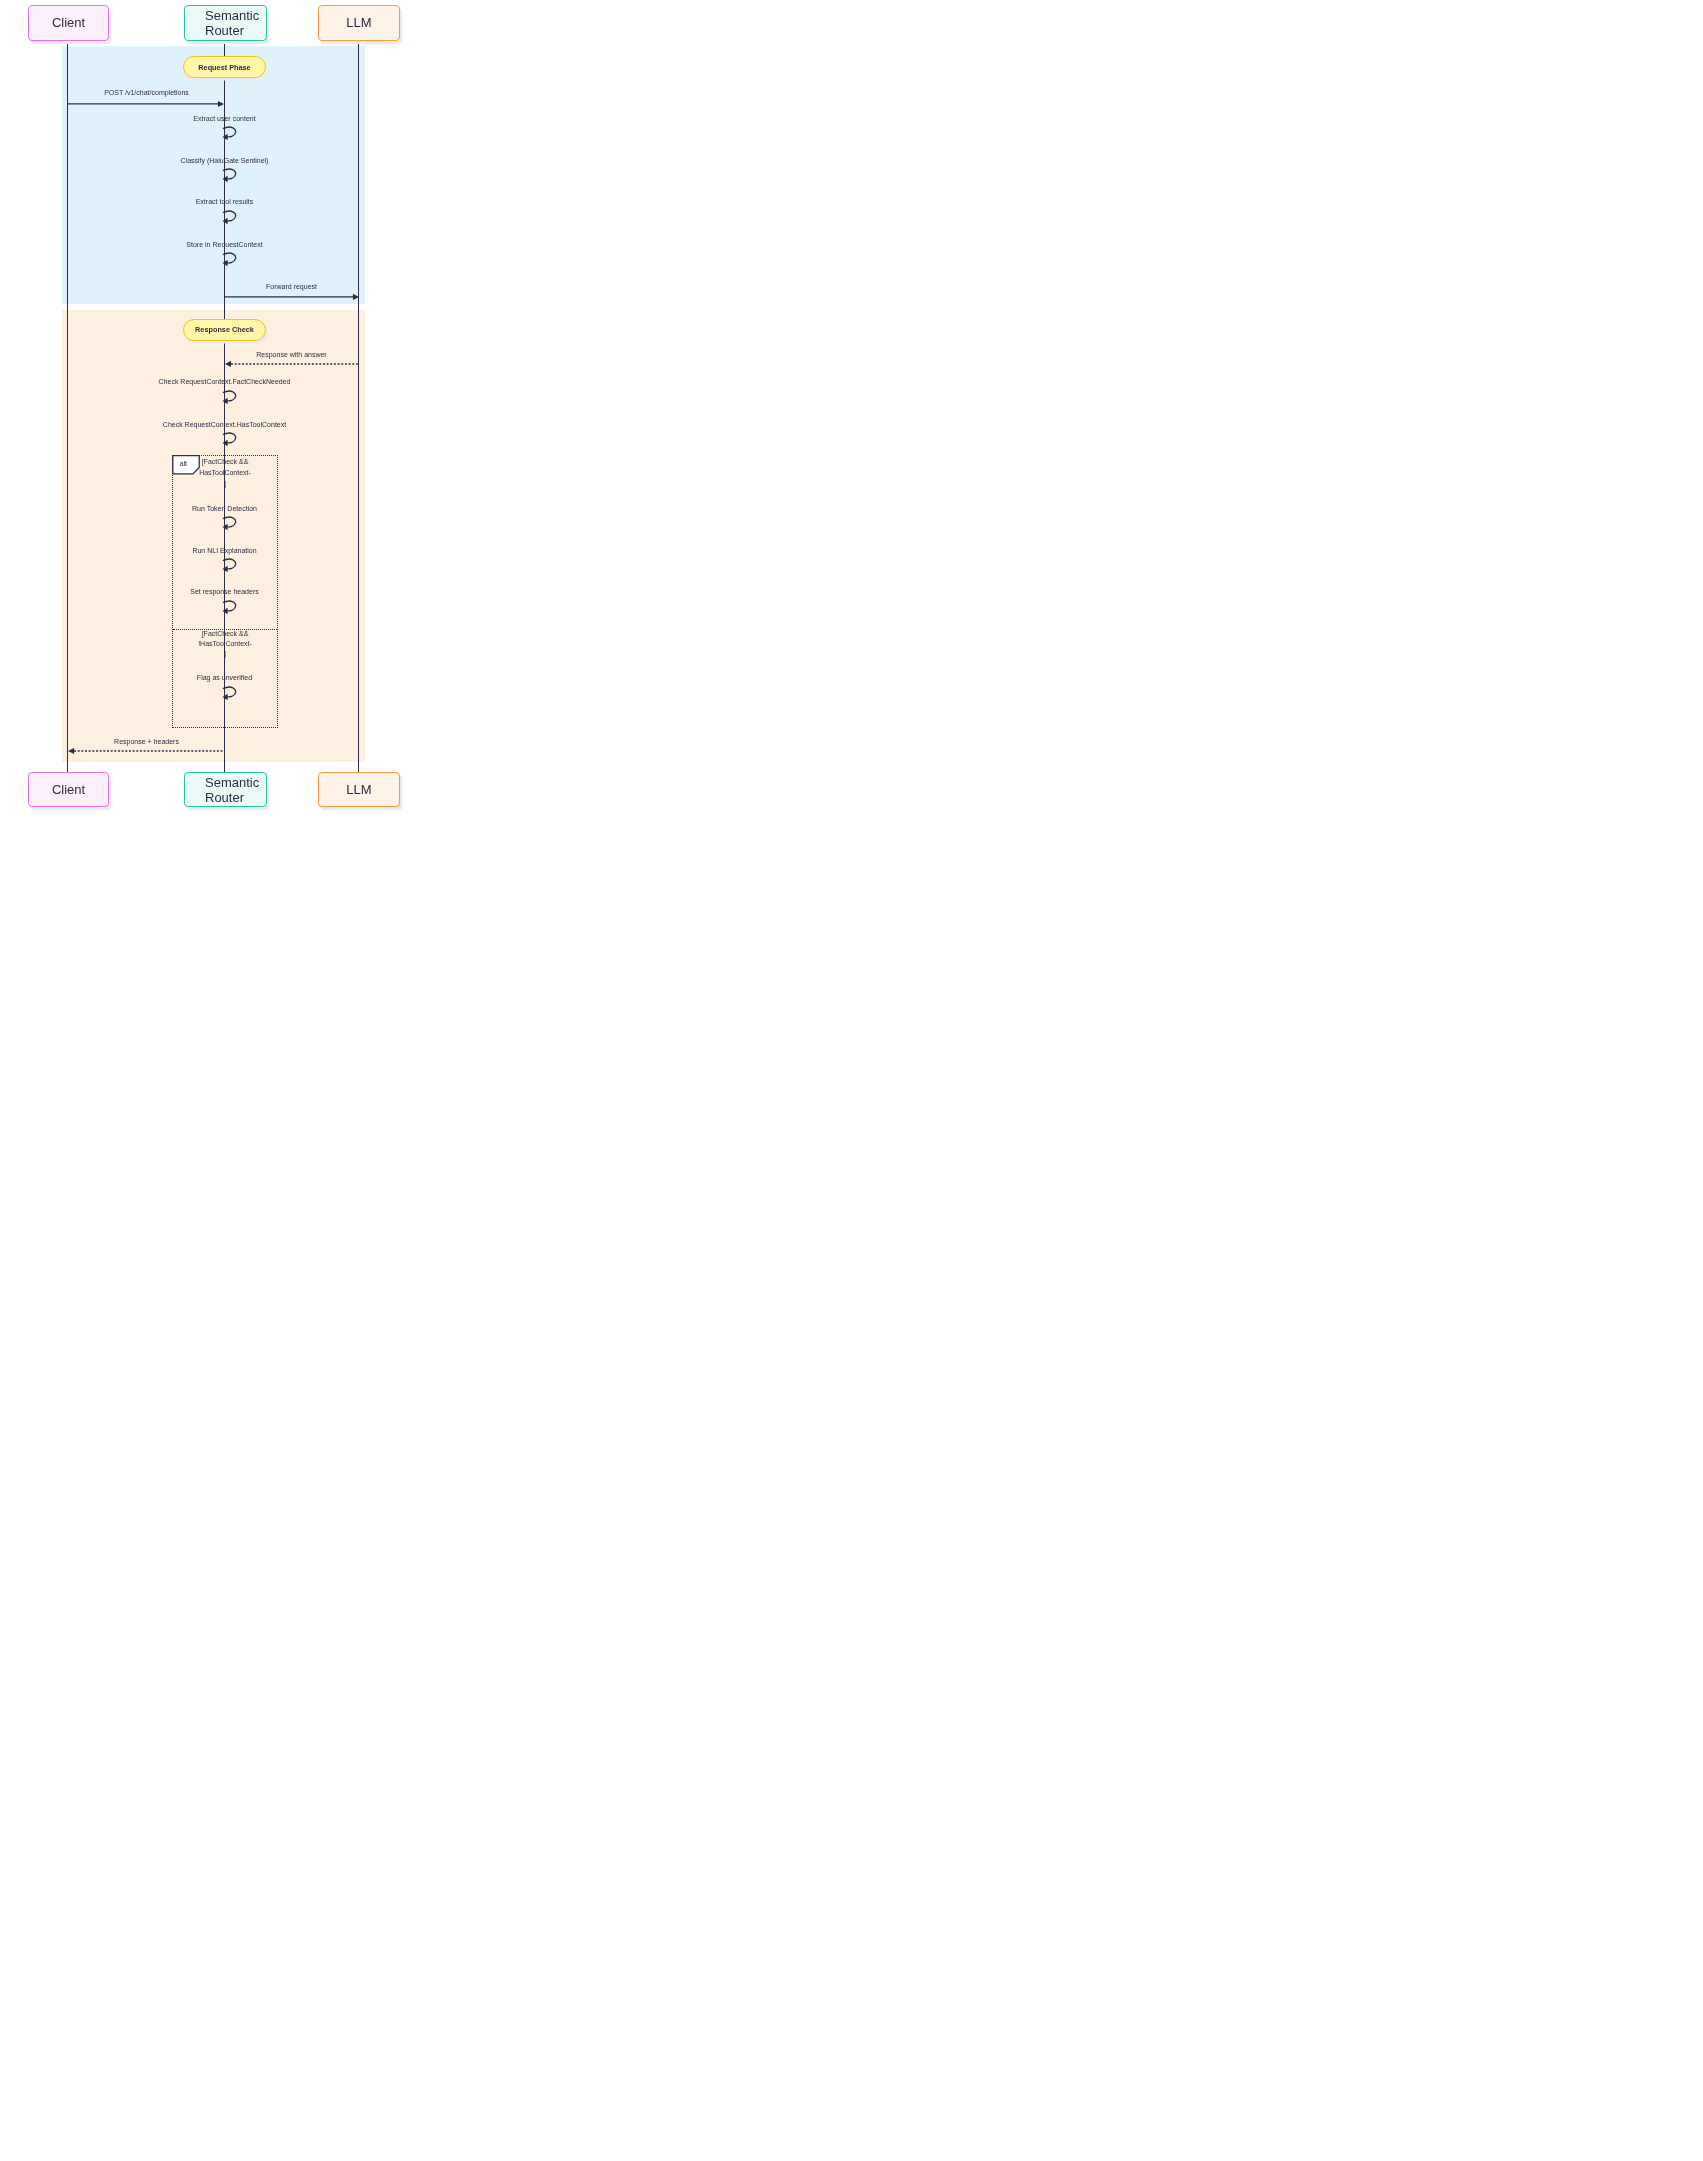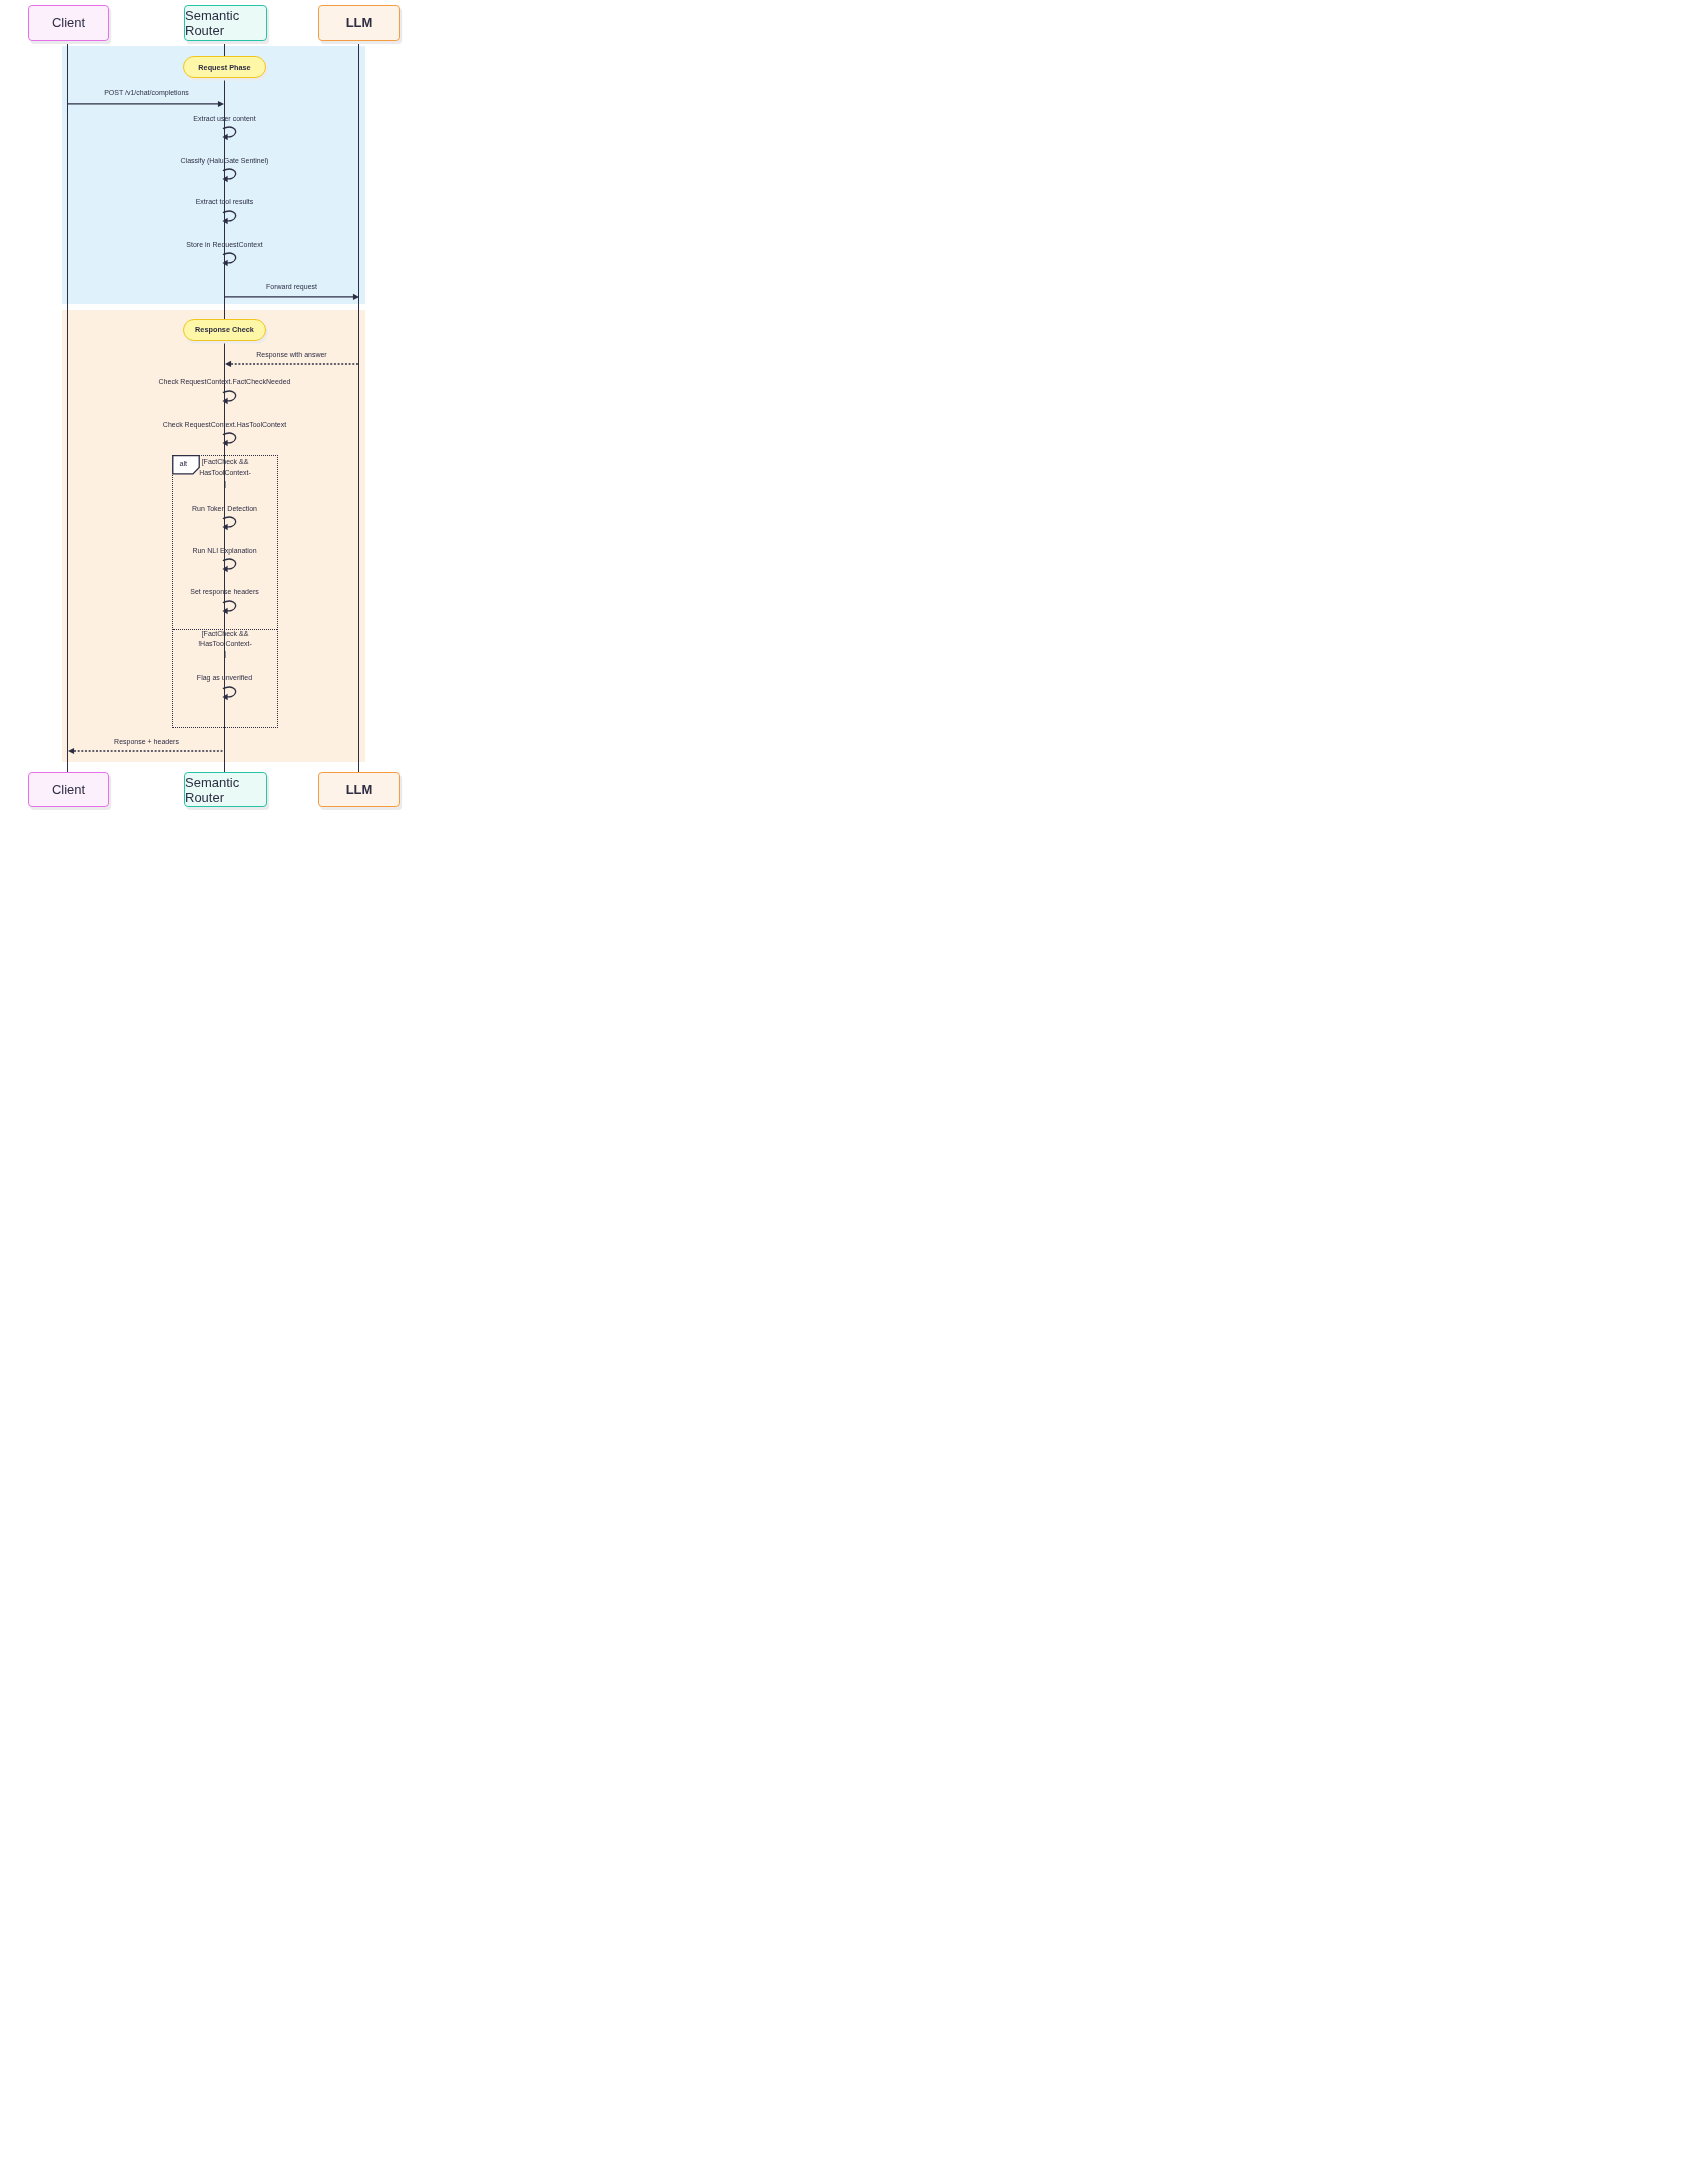--- a/index.html
+++ b/index.html
@@ -10,22 +10,22 @@
   .band { position: absolute; z-index: 0; }
   .band.request  { background: var(--band_request); }
   .band.response { background: var(--band_response); }
 
   .lifeline { position: absolute; width: 1.3px; background: var(--ink); z-index: 1; }
 
   .actor { position: absolute; display: flex; align-items: center; justify-content: center;
            border-radius: 3.9px; border: 1.3px solid; font-size: 13px; z-index: 2;
            box-shadow: 2.2px 3px 0 var(--shadow); background: #fff; }
   .actor.client { background: var(--client_fill); border-color: var(--client_border); }
-  .actor.router { background: var(--router_fill); border-color: var(--router_border); }
-  .actor.llm    { background: var(--llm_fill);    border-color: var(--llm_border); font-weight: bold; }
+  .actor.router { background: var(--router_fill); border-color: var(--router_border); padding-left: 20px; }
+  .actor.llm    { background: var(--llm_fill);    border-color: var(--llm_border); }
 
   .note { position: absolute; display: flex; align-items: center; justify-content: center;
           background: var(--note_fill); border: 1.3px solid var(--note_border);
           font-weight: bold; font-size: 7.3px; border-radius: 11px; z-index: 2;
           box-shadow: 1.7px 2.6px 0 var(--shadow); }
 
   .msg { position: absolute; width: 173px; text-align: center; font-size: 7px;
          line-height: 8.6px; z-index: 1; }
 
   .loop { position: absolute; z-index: 1; color: var(--ink); }

